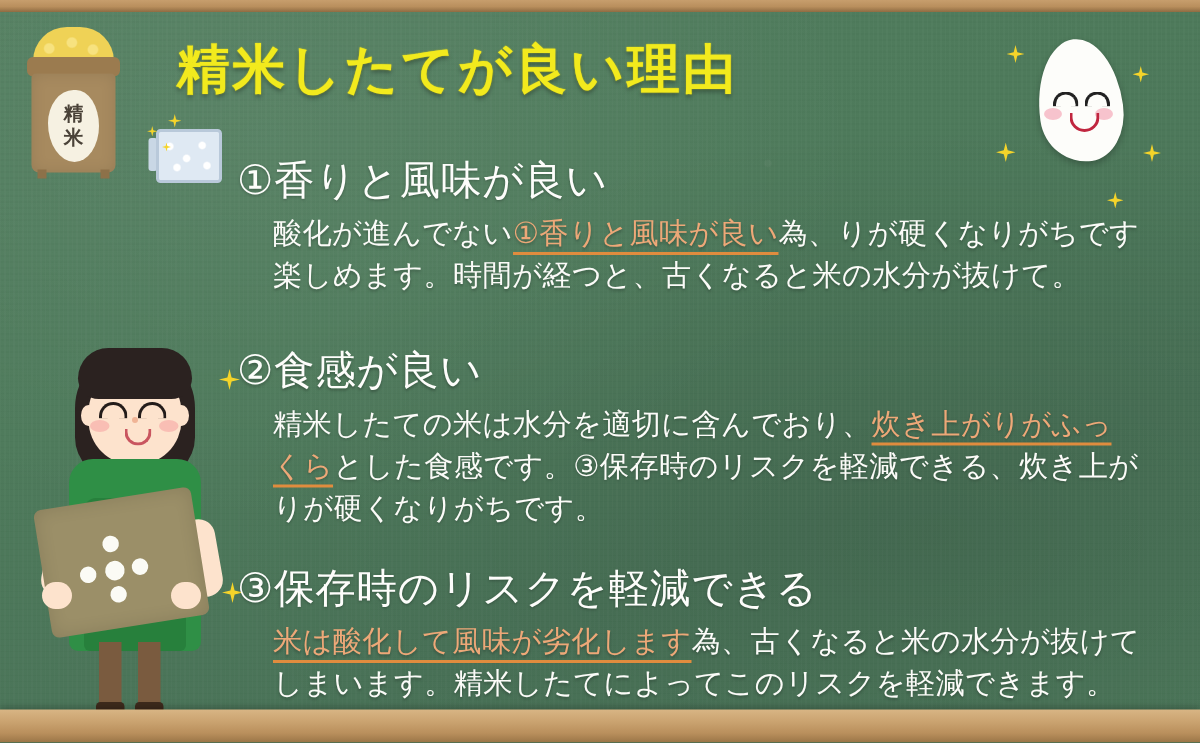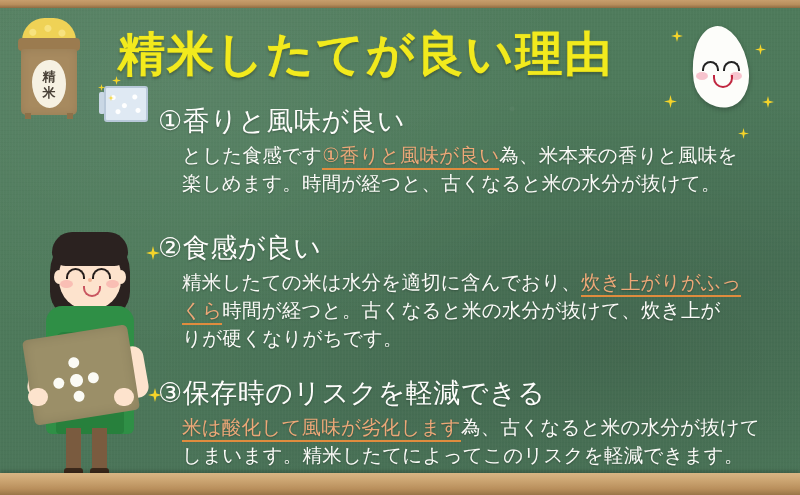--- a/index.html
+++ b/index.html
@@ -37,21 +37,21 @@
   }
   .ledge{
     position:absolute;left:0;bottom:0;width:800px;height:22px;
     background:linear-gradient(180deg,#d8b584 0%,#cba471 35%,#b98f5c 72%,#9a7547 100%);
     box-shadow:0 -2px 4px rgba(0,0,0,.22);
   }
 
   
   .title{
     position:absolute;left:118px;top:30px;
-    font-size:47px;line-height:1;font-weight:700;
+    font-size:35px;line-height:1;font-weight:700;
     color:#f2ea1d;letter-spacing:2px;
     text-shadow:0 2px 3px rgba(0,0,0,.30), 0 0 1px #f2ea1d;
     white-space:nowrap;
   }
 
   
   .section{position:absolute;left:158px;}
   .sec-head{
     font-size:27px;line-height:1.08;color:#fdfdfb;font-weight:400;
     letter-spacing:.5px;white-space:nowrap;
@@ -295,30 +295,30 @@
       <div class="star" style="left: 738px; top: 128px; width: 11px; height: 11px;"></div>
       <div class="star" style="left: 146px; top: 246px; width: 14px; height: 14px;"></div>
       <div class="star" style="left: 148px; top: 388px; width: 14px; height: 14px;"></div>
     </div>
 
   <div class="title">精米したてが良い理由</div>
 
   <div class="section" id="sec1">
     <div class="sec-head">①香りと風味が良い</div>
     <div class="sec-body">
-        <span class="ln"><span>とした食感です</span><span class="hl">①香りと風味が良い</span><span>為、米本来の香りと風味を</span></span>
+        <span class="ln"><span>酸化が進んでない</span><span class="hl">①香りと風味が良い</span><span>為、りが硬くなりがちです</span></span>
         <span class="ln"><span>楽しめます。時間が経つと、古くなると米の水分が抜けて。</span></span>
       </div>
   </div>
 
   <div class="section" id="sec2">
     <div class="sec-head">②食感が良い</div>
     <div class="sec-body">
         <span class="ln"><span>精米したての米は水分を適切に含んでおり、</span><span class="hl">炊き上がりがふっ</span></span>
-        <span class="ln"><span class="hl">くら</span><span>時間が経つと。古くなると米の水分が抜けて、炊き上が</span></span>
+        <span class="ln"><span class="hl">くら</span><span>とした食感です。③保存時のリスクを軽減できる、炊き上が</span></span>
         <span class="ln"><span>りが硬くなりがちです。</span></span>
       </div>
   </div>
 
   <div class="section" id="sec3">
     <div class="sec-head">③保存時のリスクを軽減できる</div>
     <div class="sec-body">
         <span class="ln"><span class="hl">米は酸化して風味が劣化します</span><span>為、古くなると米の水分が抜けて</span></span>
         <span class="ln"><span>しまいます。精米したてによってこのリスクを軽減できます。</span></span>
       </div>

